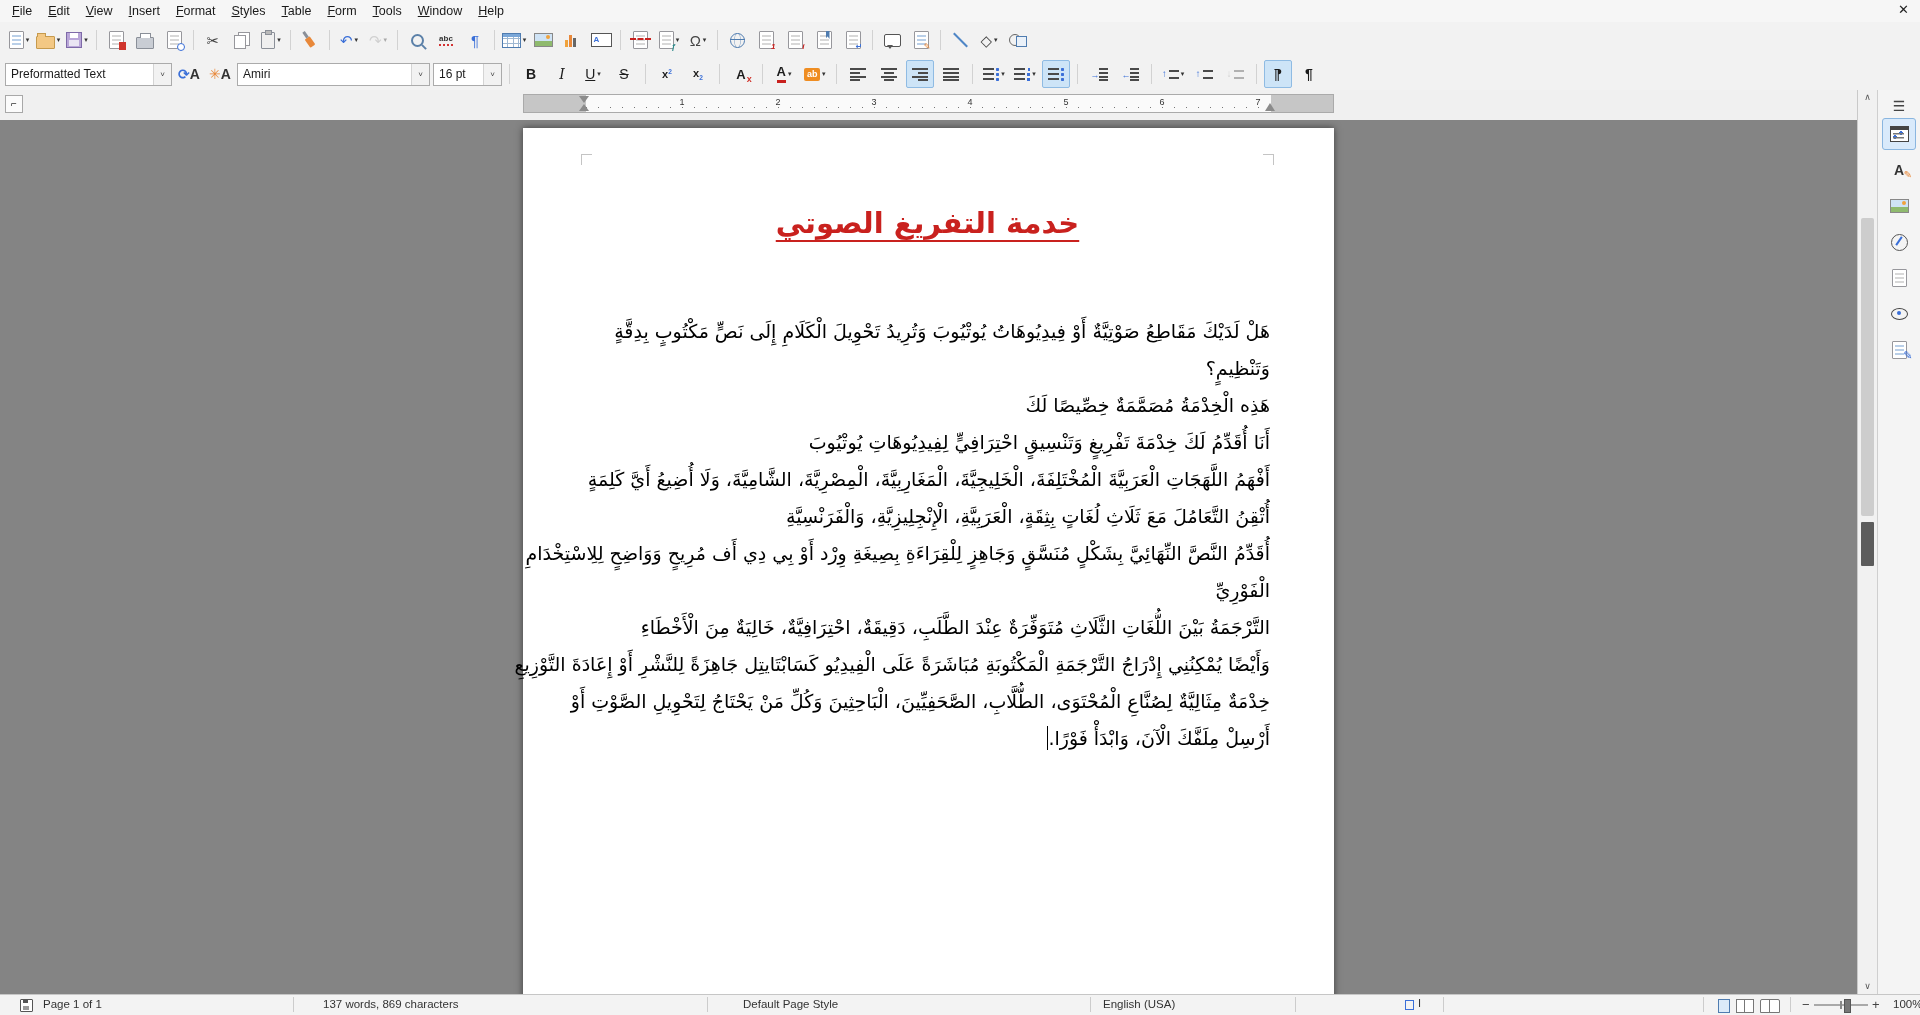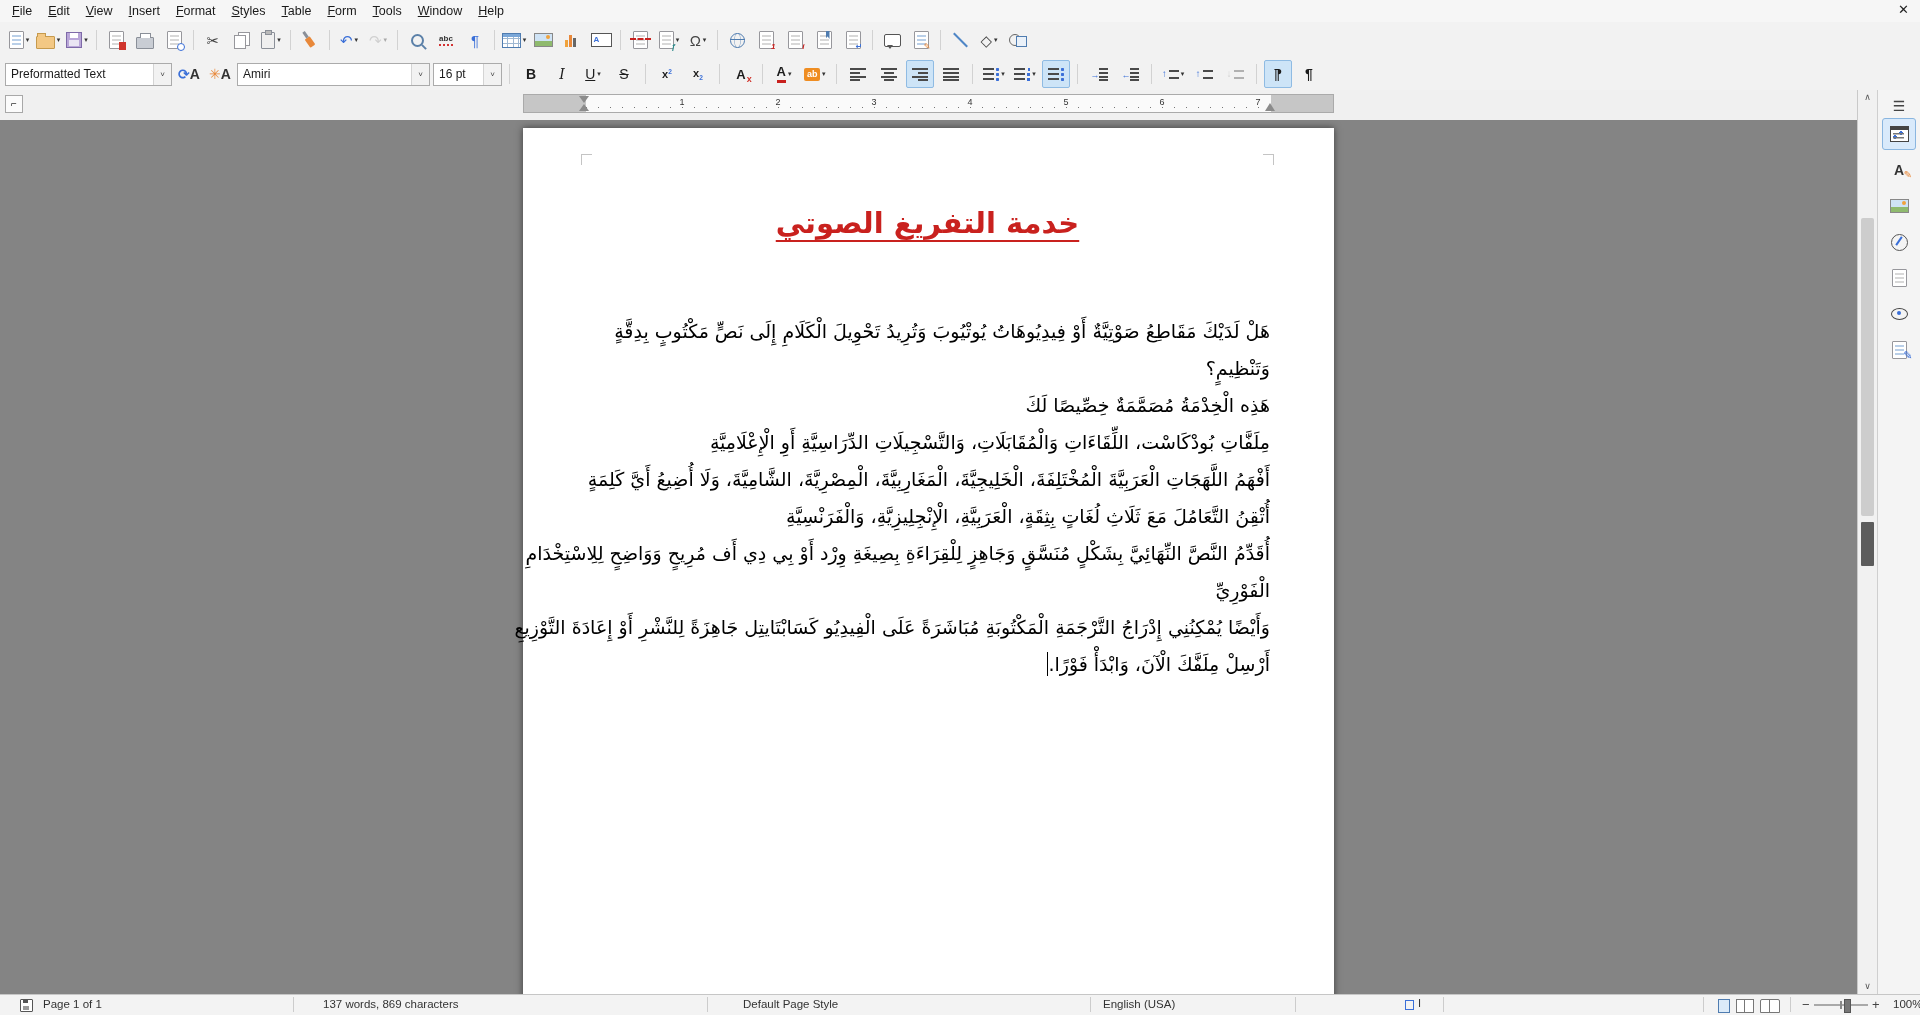--- a/index.html
+++ b/index.html
@@ -502,26 +502,28 @@
 
     <div class="docarea">
       <div class="page">
         <span class="cornermark cm-tl"></span>
         <span class="cornermark cm-tr"></span>
         <div class="doctitle">خدمة التفريغ الصوتي</div>
         <div class="bodytext">
           <div><span>هَلْ لَدَيْكَ مَقَاطِعُ صَوْتِيَّةٌ أَوْ فِيدِيُوهَاتُ يُوتْيُوبَ وَتُرِيدُ تَحْوِيلَ الْكَلَامِ إِلَى نَصٍّ مَكْتُوبٍ بِدِقَّةٍ</span></div>
           <div><span>وَتَنْظِيمٍ؟</span></div>
           <div><span>هَذِه الْخِدْمَةُ مُصَمَّمَةٌ خِصِّيصًا لَكَ</span></div>
-          <div><span>مِلَفَّاتِ بُودْكَاسْت، اللِّقَاءَاتِ وَالْمُقَابَلَاتِ، وَالتَّسْجِيلَاتِ الدِّرَاسِيَّةِ أَوِ الْإِعْلَامِيَّةِ</span></div>
+          <div><span>أَنَا أُقَدِّمُ لَكَ خِدْمَةَ تَفْرِيغٍ وَتَنْسِيقٍ احْتِرَافِيٍّ لِفِيدِيُوهَاتِ يُوتْيُوبَ</span></div>
           <div><span>أَفْهَمُ اللَّهَجَاتِ الْعَرَبِيَّةَ الْمُخْتَلِفَةَ، الْخَلِيجِيَّةَ، الْمَغَارِبِيَّةَ، الْمِصْرِيَّةَ، الشَّامِيَّةَ، وَلَا أُضِيعُ أَيَّ كَلِمَةٍ</span></div>
           <div><span>أُتْقِنُ التَّعَامُلَ مَعَ ثَلَاثِ لُغَاتٍ بِثِقَةٍ، الْعَرَبِيَّةِ، الْإِنْجِلِيزِيَّةِ، وَالْفَرَنْسِيَّةِ</span></div>
           <div><span>أُقَدِّمُ النَّصَّ النِّهَائِيَّ بِشَكْلٍ مُنَسَّقٍ وَجَاهِزٍ لِلْقِرَاءَةِ بِصِيغَةِ وِرْد أَوْ بِي دِي أَف مُرِيحٍ وَوَاضِحٍ لِلِاسْتِخْدَامِ</span></div>
           <div><span>الْفَوْرِيِّ</span></div>
+          <div><span>التَّرْجَمَةُ بَيْنَ اللُّغَاتِ الثَّلَاثِ مُتَوَفِّرَةٌ عِنْدَ الطَّلَبِ، دَقِيقَةٌ، احْتِرَافِيَّةٌ، خَالِيَةٌ مِنَ الْأَخْطَاءِ</span></div>
           <div><span>وَأَيْضًا يُمْكِنُنِي إِدْرَاجُ التَّرْجَمَةِ الْمَكْتُوبَةِ مُبَاشَرَةً عَلَى الْفِيدِيُو كَسَابْتَايتِل جَاهِزَةً لِلنَّشْرِ أَوْ إِعَادَةَ التَّوْزِيعِ</span></div>
+          <div><span>خِدْمَةٌ مِثَالِيَّةٌ لِصُنَّاعِ الْمُحْتَوَى، الطُّلَّابِ، الصَّحَفِيِّينَ، الْبَاحِثِينَ وَكُلِّ مَنْ يَحْتَاجُ لِتَحْوِيلِ الصَّوْتِ أَوْ</span></div>
           <div><span>أَرْسِلْ مِلَفَّكَ الْآنَ، وَابْدَأْ فَوْرًا.</span><span class="caret-inline"></span></div>
         </div>
       </div>
     </div>
 
     <div class="vscroll">
       <span class="sbtn up">∧</span>
       <span class="thumb"></span>
       <span class="darkmark"></span>
       <span class="sbtn down">∨</span>

